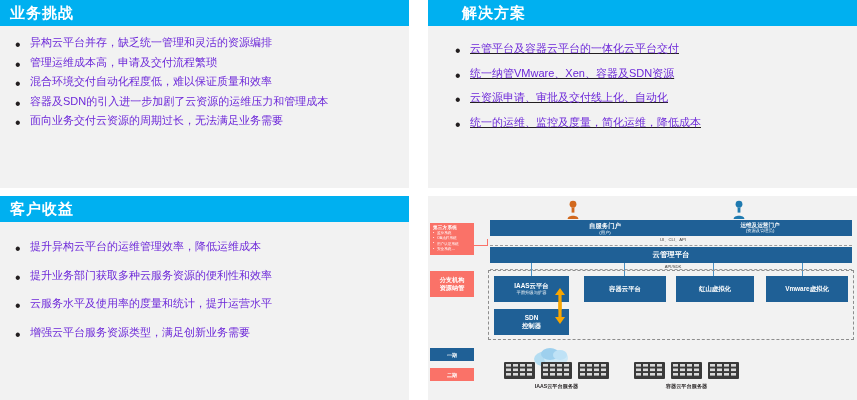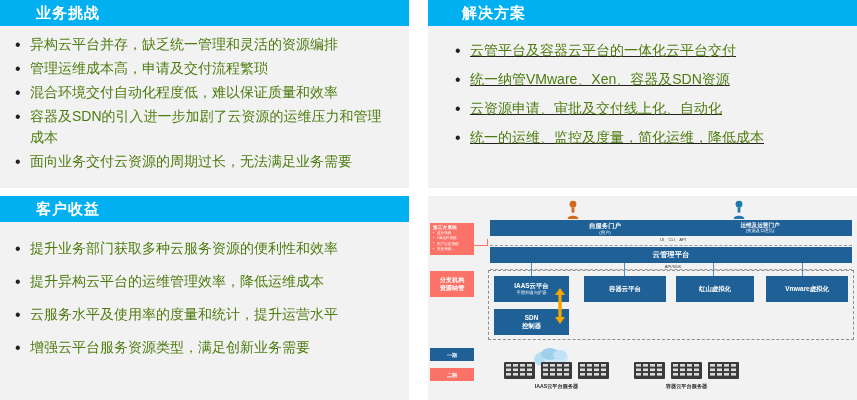--- a/index.html
+++ b/index.html
@@ -8,27 +8,27 @@
 
   .canvas { position:relative; width:857px; height:400px; background:#fff; }
 
   
   .panel { position:absolute; background:#f2f2f2; }
   .panel-header {
     height:26px; background:#00b0f0; display:flex; align-items:center;
   }
   .panel-header span {
     color:#ffffff; font-weight:bold; font-size:15px; letter-spacing:1px;
-    padding-left:36px;
+    padding-left:10px;
   }
   .panel-body { padding:8px 14px 6px 10px; }
   ul.bullets { list-style:none; }
   ul.bullets li {
-    position:relative; padding-left:20px; font-size:14px; line-height:1.5;
-    color:#4d7c0f; margin-bottom:3px;
+    position:relative; padding-left:20px; font-size:11px; line-height:1.5;
+    color:#6d28d9; margin-bottom:3px;
   }
   ul.bullets li::before {
     content:"\2022"; position:absolute; left:5px; top:-1px;
     font-size:16px; color:#231f20; line-height:1.45;
   }
 
   
   #challenge { left:0px;   top:0px;   width:409px; height:188px; }
   #solution  { left:428px; top:0px;   width:429px; height:188px; }
   #benefit   { left:0px;   top:196px; width:409px; height:204px; }
@@ -102,22 +102,22 @@
       </ul>
     </div>
   </div>
 
   <div class="panel" id="benefit">
     <div class="panel-header">
       <span>客户收益</span>
     </div>
     <div class="panel-body">
       <ul class="bullets">
+        <li>提升异构云平台的运维管理效率，降低运维成本</li>
         <li>提升业务部门获取多种云服务资源的便利性和效率</li>
-        <li>提升异构云平台的运维管理效率，降低运维成本</li>
         <li>云服务水平及使用率的度量和统计，提升运营水平</li>
         <li>增强云平台服务资源类型，满足创新业务需要</li>
       </ul>
     </div>
   </div>
 
   <div id="arch">
 
     <span class="person d" style="left:138px; top:4px;">
       <svg width="14" height="20" viewBox="0 0 14 20">

